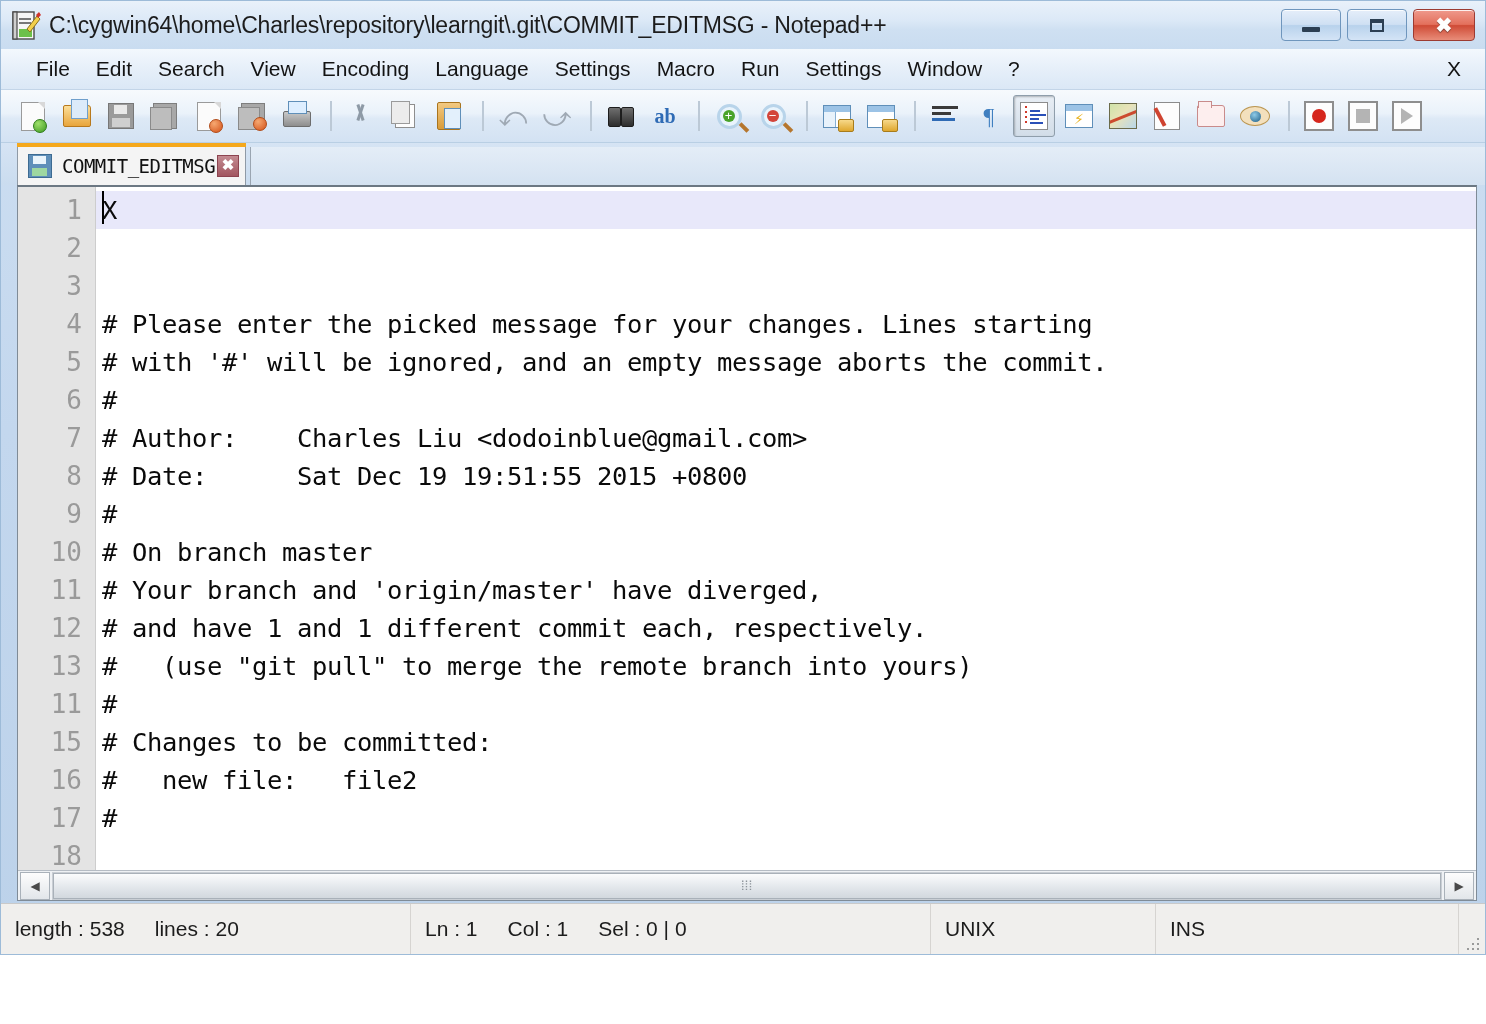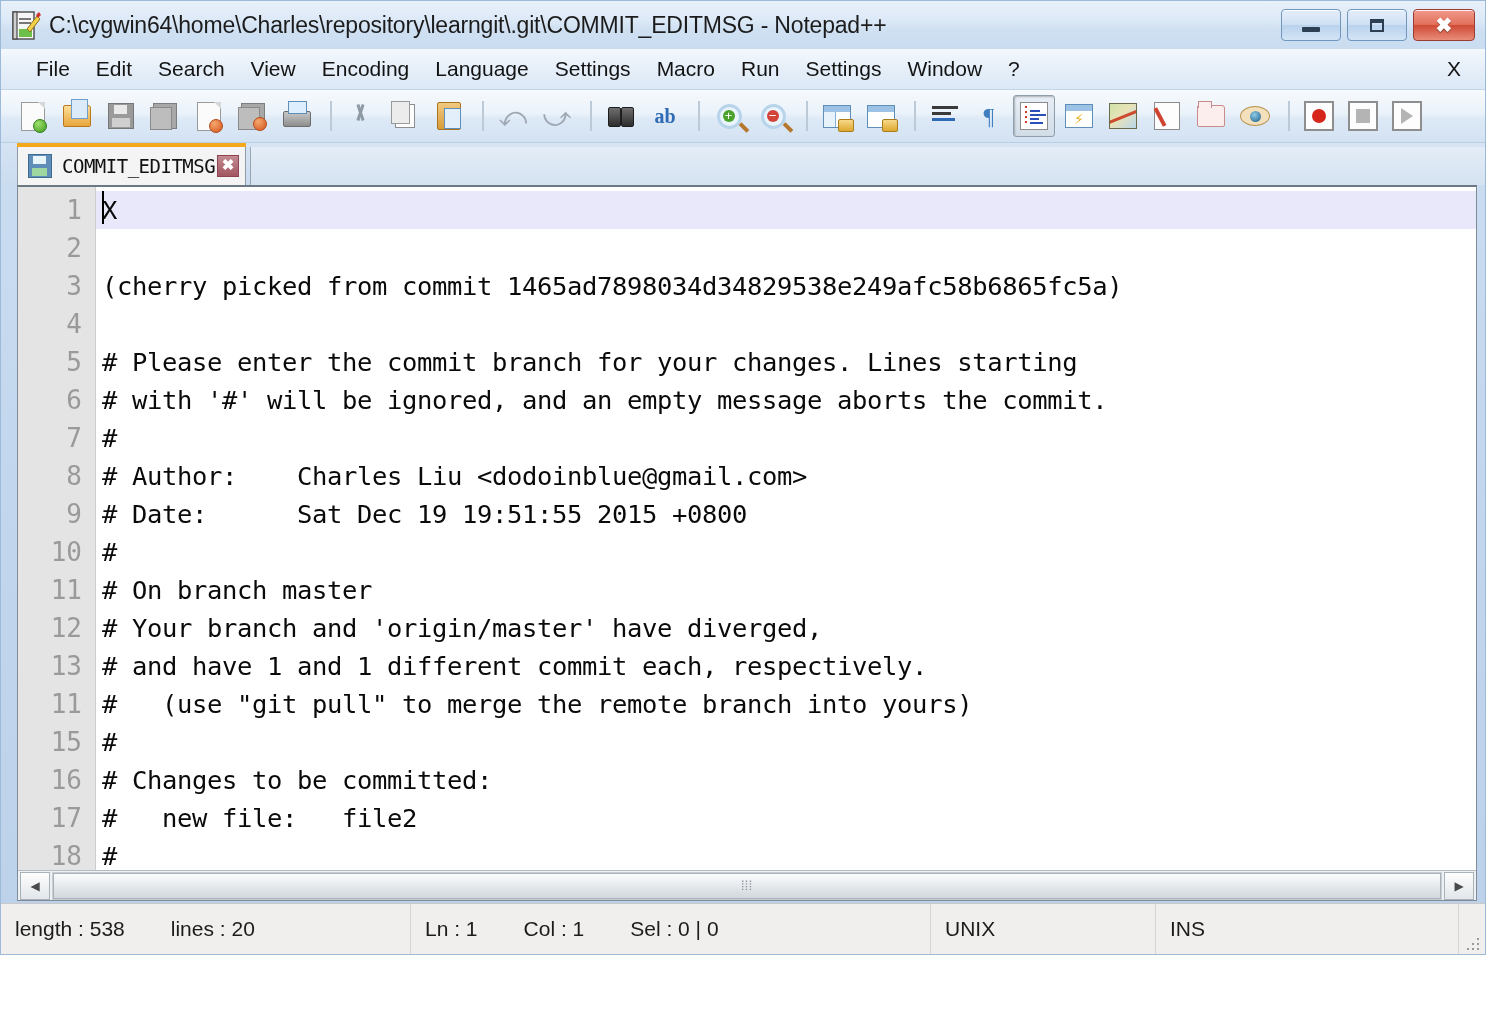--- a/index.html
+++ b/index.html
@@ -552,21 +552,21 @@
     display: flex;
     align-items: center;
     padding-left: 14px;
     font-size: 21px;
     color: #1c1c1c;
     white-space: nowrap;
     border-right: 1px solid #d6d4d1;
     box-sizing: border-box;
     font-family: "Liberation Sans", sans-serif;
   }
-  .st-group { display:flex; align-items:center; gap: 46px; }
+  .st-group { display:flex; align-items:center; gap: 30px; }
   .st-grip {
     width: 26px;
     display:flex; align-items:flex-end; justify-content:flex-end;
     padding: 0 4px 4px 0;
     border-right: none;
   }
   .grip-dots {
     width: 14px; height: 14px;
     background:
       radial-gradient(circle 1.4px at 11px 3px, #9a9a9a 99%, transparent 100%),
@@ -818,23 +818,22 @@
         <div class="ln">16</div>
         <div class="ln">17</div>
         <div class="ln">18</div>
         <div class="ln">19</div>
       </div>
 
       <div class="code">
         <div class="caret"></div>
         <div class="cl current">X</div>
         <div class="cl"></div>
-        <div class="cl">(cherry picked from commit 1465ad7898034d34829538e249afc58b6865fc5a)</div>
         <div class="cl"></div>
-        <div class="cl"># Please enter the commit branch for your changes. Lines starting</div>
+        <div class="cl"># Please enter the picked message for your changes. Lines starting</div>
         <div class="cl"># with '#' will be ignored, and an empty message aborts the commit.</div>
         <div class="cl">#</div>
         <div class="cl"># Author:    Charles Liu &lt;dodoinblue@gmail.com&gt;</div>
         <div class="cl"># Date:      Sat Dec 19 19:51:55 2015 +0800</div>
         <div class="cl">#</div>
         <div class="cl"># On branch master</div>
         <div class="cl"># Your branch and 'origin/master' have diverged,</div>
         <div class="cl"># and have 1 and 1 different commit each, respectively.</div>
         <div class="cl">#   (use "git pull" to merge the remote branch into yours)</div>
         <div class="cl">#</div>

